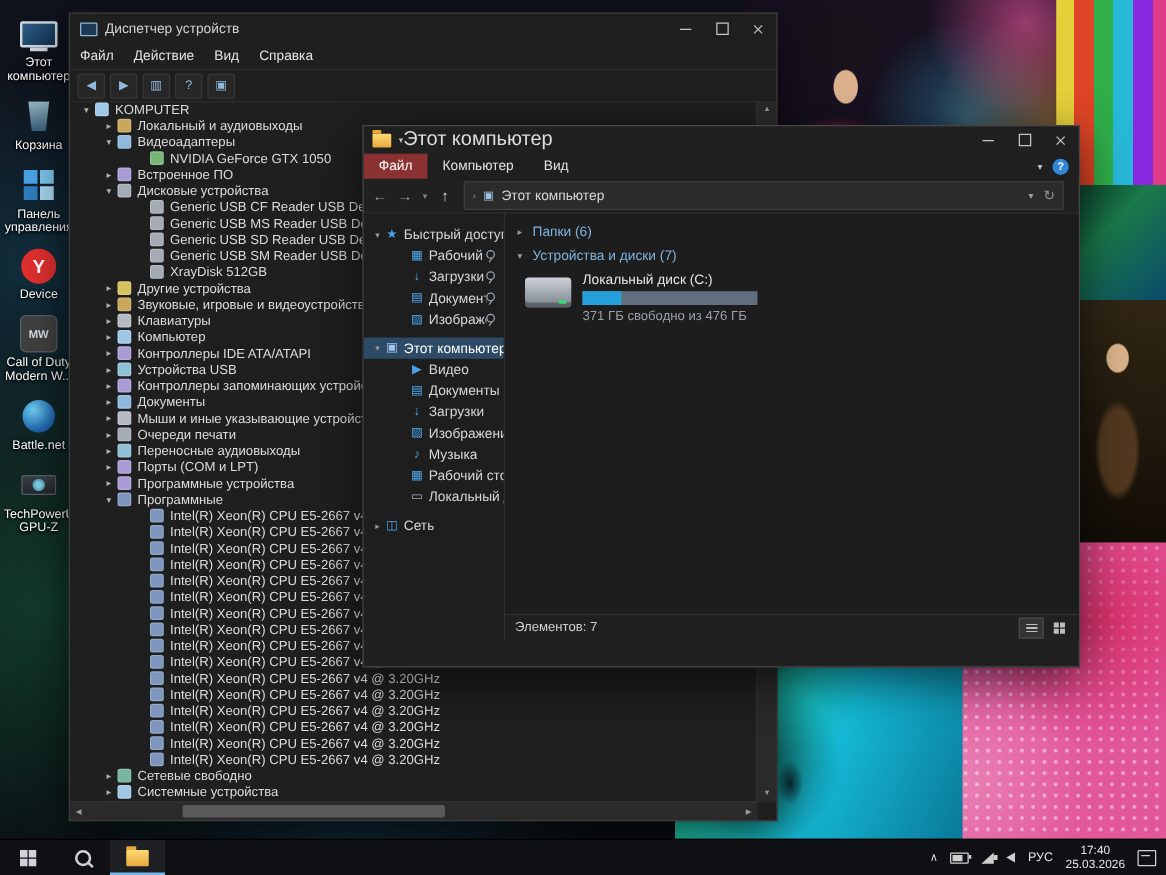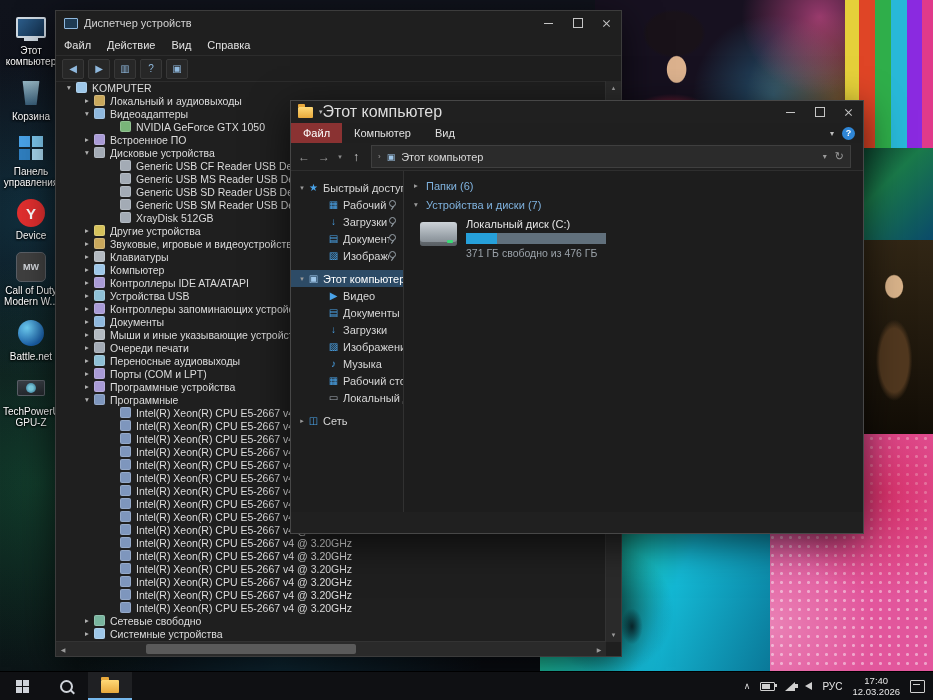--- a/index.html
+++ b/index.html
@@ -731,20 +731,31 @@
         <div class="drive-tile">
           <span class="drive-icon"></span>
           <span class="drive-info">
             <span class="drive-name">Локальный диск (C:)</span>
             <span class="bar">
               <span class="fill" style="display: block; width: 22%;"></span>
             </span>
             <span class="free">371 ГБ свободно из 476 ГБ</span>
           </span>
         </div>
+        <div class="ex-status">
+          <span>Элементов: 7</span>
+          <span class="view-btns">
+            <span class="view-btn active">
+                <span class="vi-list"></span>
+              </span>
+            <span class="view-btn">
+                <span class="vi-grid"></span>
+              </span>
+          </span>
+        </div>
       </div>
     </div>
   </div>
 
   <div id="taskbar">
     <div class="tb-btn">
       <span class="win-logo">
           <i></i>
           <i></i>
           <i></i>
@@ -758,19 +769,19 @@
       <span class="tb-folder"></span>
     </div>
     <div class="tray">
       <span class="tray-chev">∧</span>
       <span class="batt"></span>
       <span class="net"></span>
       <span class="vol"></span>
       <span class="lang">РУС</span>
       <span class="clock">
         <span style="display:block">17:40</span>
-        <span style="display:block">12.03.2026</span>
+        <span style="display:block">25.03.2026</span>
       </span>
       <span class="ac"></span>
     </div>
   </div>
 
 </div>
 
 </body></html>

